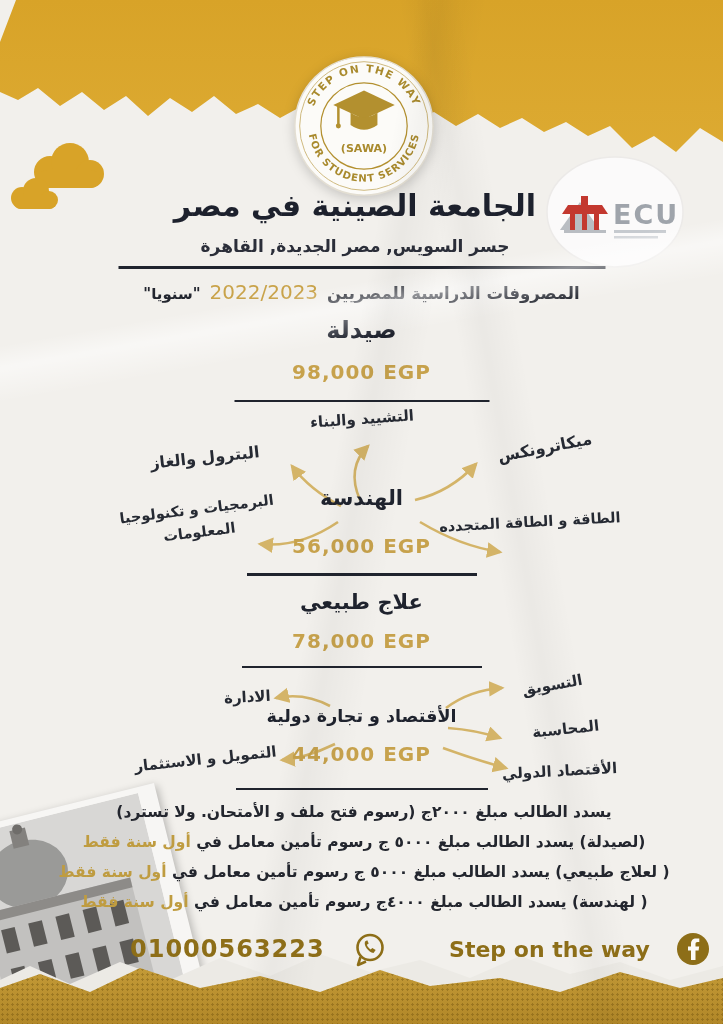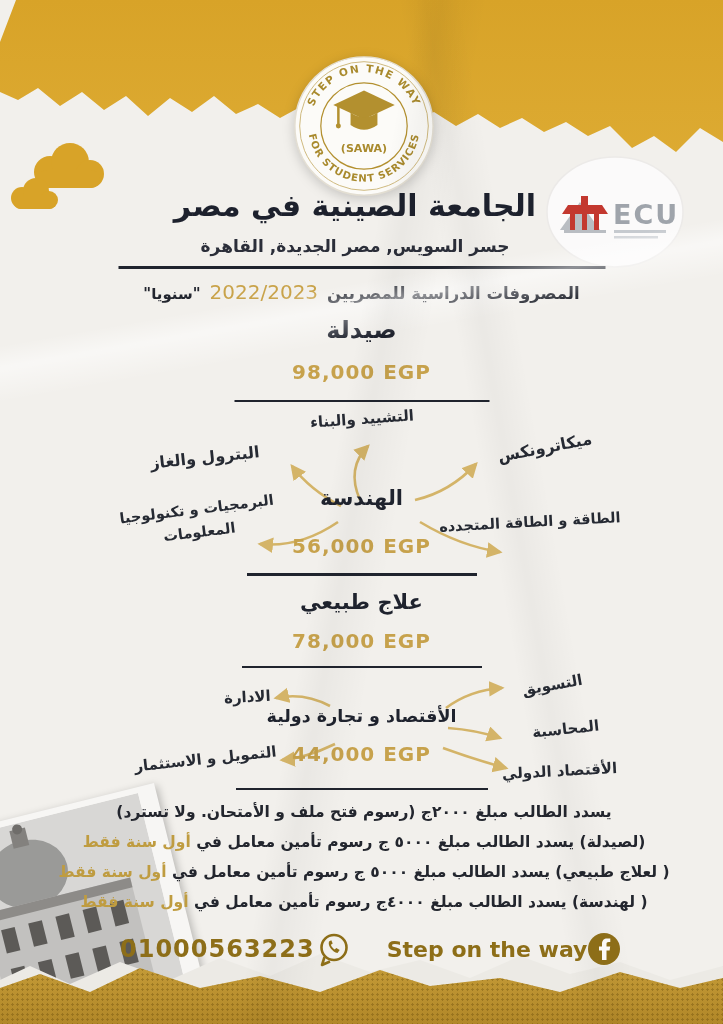--- a/index.html
+++ b/index.html
@@ -70,22 +70,22 @@
   .b-eco-rt{right:32px;top:0px;transform:rotate(-10deg);}
   .b-eco-lt{left:116px;top:12px;transform:rotate(-3deg);}
   .b-eco-rm{right:16px;top:44px;transform:rotate(-6deg);}
   .b-eco-lb{left:26px;top:74px;transform:rotate(-6deg);}
   .b-eco-rb{right:-2px;top:86px;transform:rotate(-3deg);}
   
   .notes{position:absolute;top:797px;left:36px;width:656px;z-index:4;text-align:center;direction:rtl;}
   .note-line{font-size:15.5px;font-weight:bold;color:#23262e;line-height:30px;white-space:nowrap;}
   .note-line .gold{color:#bf9c40;}
   
-  .footer{position:absolute;top:930px;left:120px;width:580px;z-index:6;display:flex;
-          align-items:center;justify-content:flex-start;}
+  .footer{position:absolute;top:930px;left:130px;width:580px;z-index:6;display:flex;
+          align-items:center;justify-content:space-between;}
   .phone{font-size:24px;font-weight:bold;color:#8d6e18;letter-spacing:1px;}
   .brand{font-size:22px;font-weight:bold;color:#8d6e18;margin-left:34px;white-space:nowrap;}
   
   .torn-white{position:absolute;bottom:0;left:0;width:723px;height:84px;background:#eceae5;z-index:3;
     box-shadow:0 -2px 4px rgba(0,0,0,0.12);
     clip-path:polygon(0 40px,30px 26px,70px 44px,120px 22px,170px 40px,220px 18px,270px 36px,
       320px 14px,370px 32px,420px 20px,470px 38px,520px 16px,570px 34px,620px 22px,670px 40px,
       723px 26px,723px 84px,0 84px);}
   .torn-gold{position:absolute;bottom:0;left:0;width:723px;height:62px;z-index:4;
     background:linear-gradient(180deg,#c59c38,#b18728);

